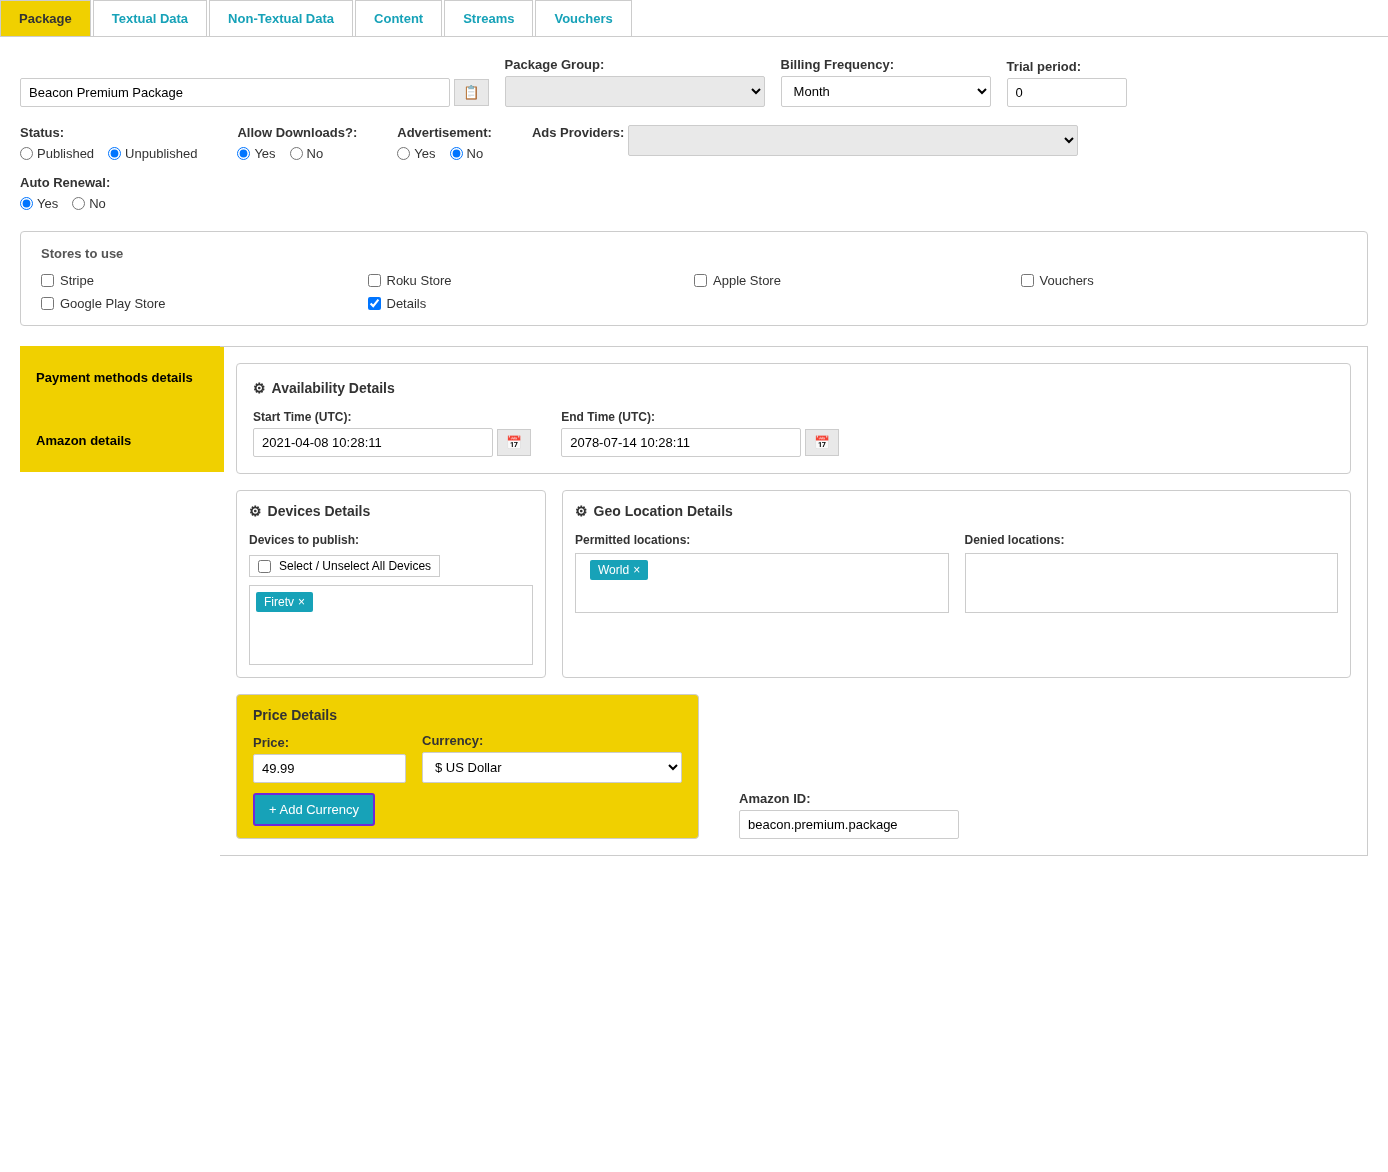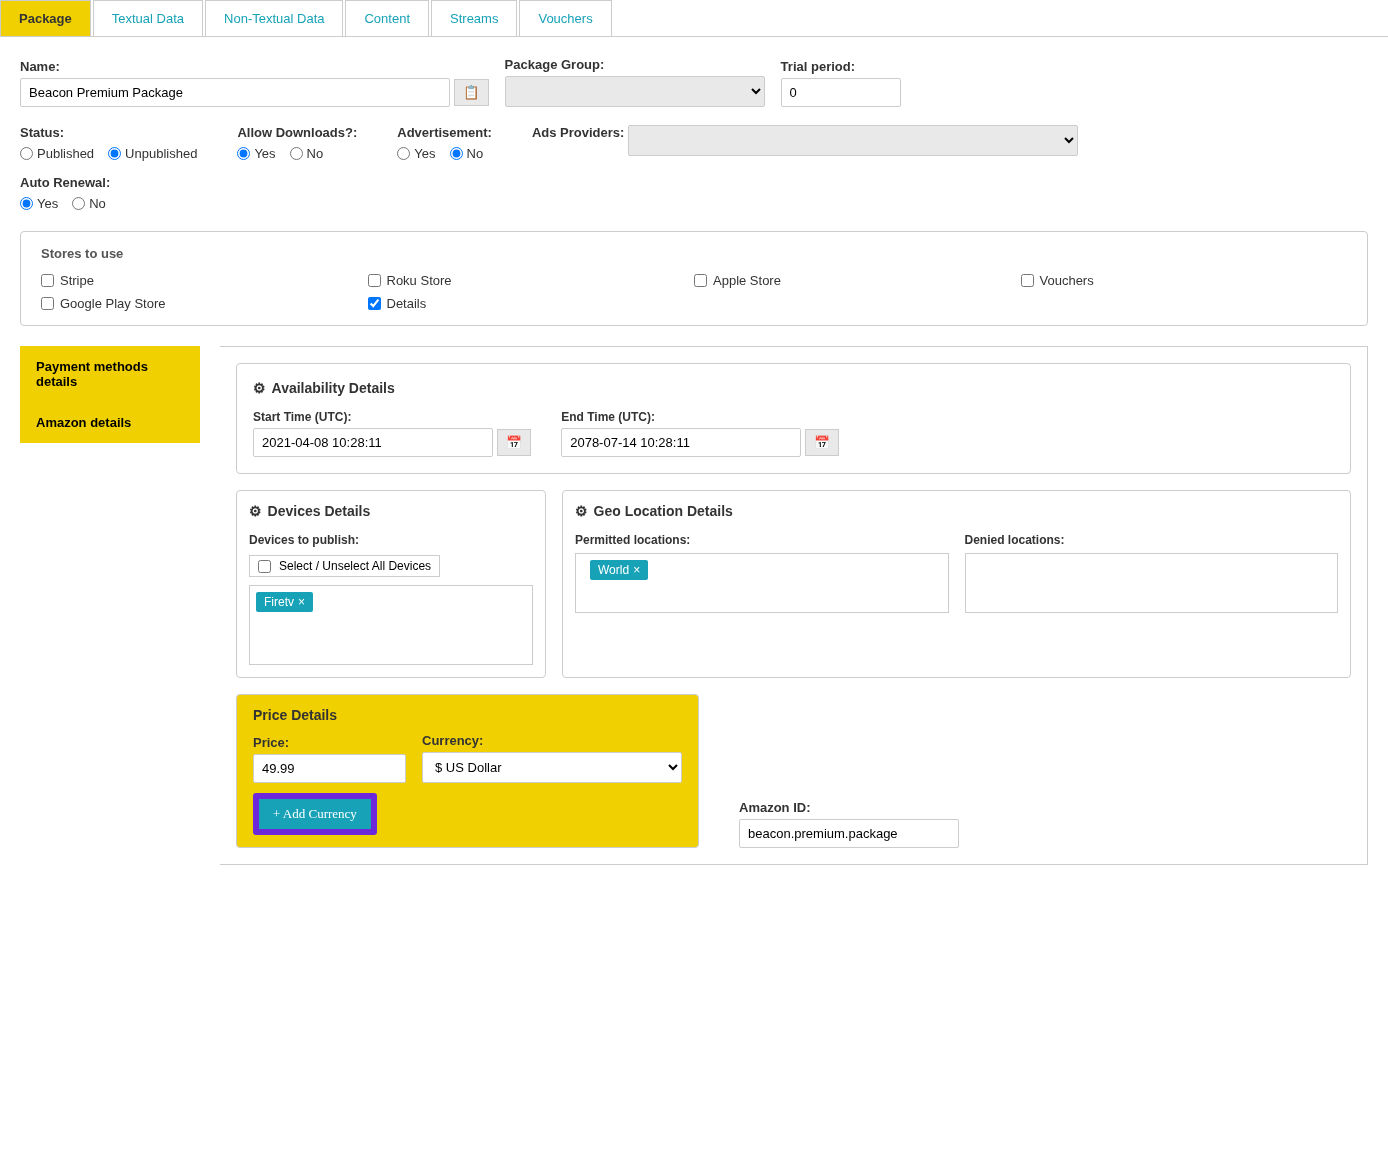--- a/index.html
+++ b/index.html
@@ -11,21 +11,21 @@
     .tabs { display: flex; border-bottom: 1px solid #ccc; background: #fff; padding: 0 0 0 0; }
     .tab {
       padding: 10px 18px;
       cursor: pointer;
       border: 1px solid #ccc;
       border-bottom: none;
       margin-right: 2px;
       background: #fff;
       font-size: 13px;
       color: #17a2b8;
-      font-weight: normal;
+      font-weight: bold;
     }
     .tab.active {
       background: #f0d000;
       color: #333;
       font-weight: bold;
       border-color: #ccc;
     }
 
     
     .content { padding: 20px; }
@@ -74,26 +74,26 @@
       padding: 14px 20px;
       margin-bottom: 20px;
     }
     .stores-title { font-size: 13px; font-weight: bold; margin-bottom: 12px; color: #555; }
     .stores-grid { display: grid; grid-template-columns: 1fr 1fr 1fr 1fr; gap: 8px 0; }
     .store-item { display: flex; align-items: center; gap: 6px; }
     .store-item label { font-weight: normal; }
     .payment-tab-btn {
       background: #f0d000;
       border: none;
-      padding: 13px 16px;
+      padding: 24px 16px;
       font-size: 13px;
       font-weight: bold;
       cursor: pointer;
       text-align: left;
-      width: 180px;
+      width: 204px;
     }
     .payment-tab-btn.amazon {
       background: #f0d000;
     }
 
     
     .section-box {
       border: 1px solid #ccc;
       border-radius: 4px;
       padding: 16px;
@@ -183,27 +183,26 @@
 
     
     .amazon-id-section { display: flex; flex-direction: column; gap: 4px; margin-left: 20px; }
     .amazon-id-section label { font-size: 13px; font-weight: bold; }
     .amazon-id-input { width: 220px; }
 
     
     .add-currency-btn {
       background: #17a2b8;
       color: #fff;
-      border: 6px solid #6d28d9;
+      border: 2px solid #6d28d9;
       padding: 7px 14px;
       font-size: 13px;
       cursor: pointer;
       border-radius: 3px;
       margin-top: 10px;
-      font-family: Liberation Serif, serif;
     }
 
     .name-input-wrap { display: flex; align-items: center; gap: 4px; }
     .name-input-wrap input { width: 430px; }
     .copy-btn {
       border: 1px solid #ccc;
       background: #e9e9e9;
       padding: 5px 8px;
       cursor: pointer;
     }
@@ -245,32 +244,38 @@
     <div class="tab">Non-Textual Data</div>
     <div class="tab">Content</div>
     <div class="tab">Streams</div>
     <div class="tab">Vouchers</div>
   </div>
 
   <div class="content">
 
     <div class="form-row">
       <div class="form-group">
-        <label>Name:</label>
         <div class="name-input-wrap">
           <input type="text" class="name-input" value="Beacon Premium Package" style="">
           <button class="copy-btn">
             <span>📋</span>
           </button>
         </div>
       </div>
       <div class="form-group">
         <label>Package Group:</label>
         <select class="package-group-select">
           <option value=""></option>
+        </select>
+      </div>
+      <div class="form-group">
+        <label>Billing Frequency:</label>
+        <select class="billing-select">
+          <option value="month" selected="">Month</option>
+          <option value="year">Year</option>
         </select>
       </div>
       <div class="form-group">
         <label>Trial period:</label>
         <input type="number" class="trial-input" value="0" style="">
       </div>
     </div>
 
     <div class="status-row">
       <div class="status-group">

